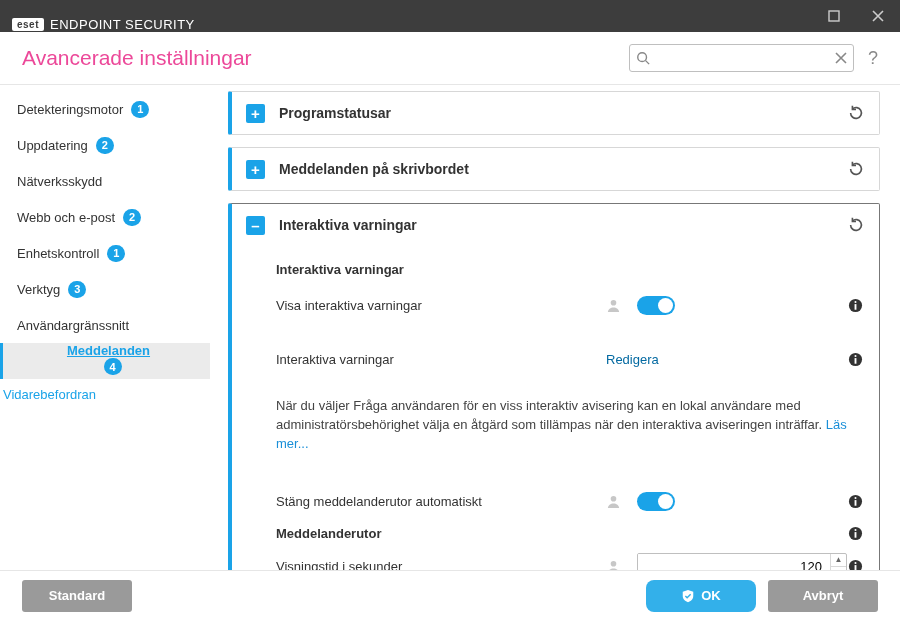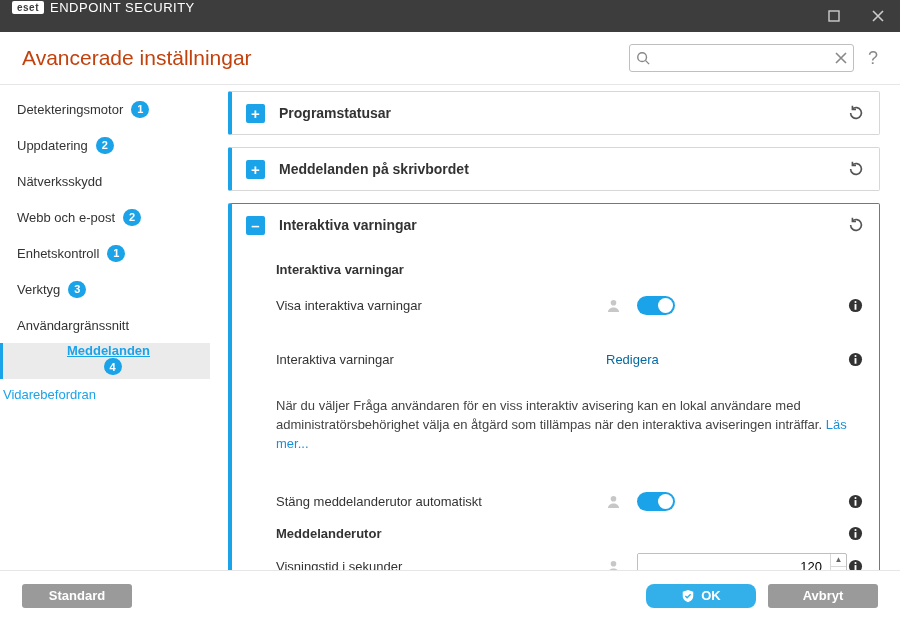--- a/index.html
+++ b/index.html
@@ -13,21 +13,21 @@
     overflow: hidden;
     display: flex;
     flex-direction: column;
   }
   
   .titlebar {
     background: #3d3d3d;
     color: #fff;
     height: 32px;
     display: flex;
-    align-items: flex-start;
+    align-items: flex-end;
     padding: 0 0 0 12px;
   }
   .titlebar .brand {
     font-weight: 600;
     font-size: 13px;
     letter-spacing: .5px;
     display: flex;
     align-items: center;
     gap: 6px;
   }
@@ -48,21 +48,21 @@
   }
   
   .header {
     display: flex;
     align-items: center;
     padding: 12px 22px 12px 22px;
   }
   .header h1 {
     font-size: 21px;
     font-weight: 400;
-    color: #c2410c;
+    color: #ec4899;
   }
   .header .search {
     margin-left: auto;
     position: relative;
     width: 225px;
   }
   .header .search input {
     width: 100%;
     height: 28px;
     border: 1px solid #bfbfbf;
@@ -236,21 +236,21 @@
   .footer {
     height: 58px;
     display: flex;
     align-items: center;
     padding: 0 22px;
     gap: 12px;
     border-top: 1px solid #e6e6e6;
     background: #fff;
   }
   .btn {
-    height: 24px;
+    height: 32px;
     min-width: 110px;
     border: none;
     border-radius: 3px;
     font-size: 13px;
     font-weight: 600;
     cursor: pointer;
     display: inline-flex;
     align-items: center;
     justify-content: center;
     gap: 6px;

